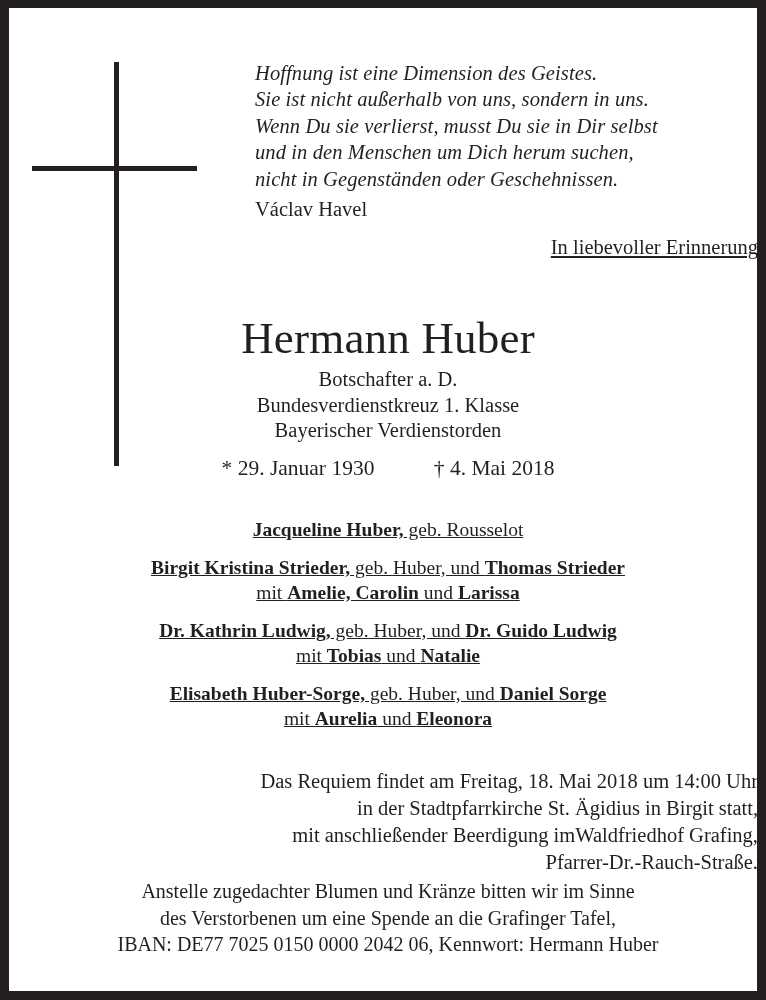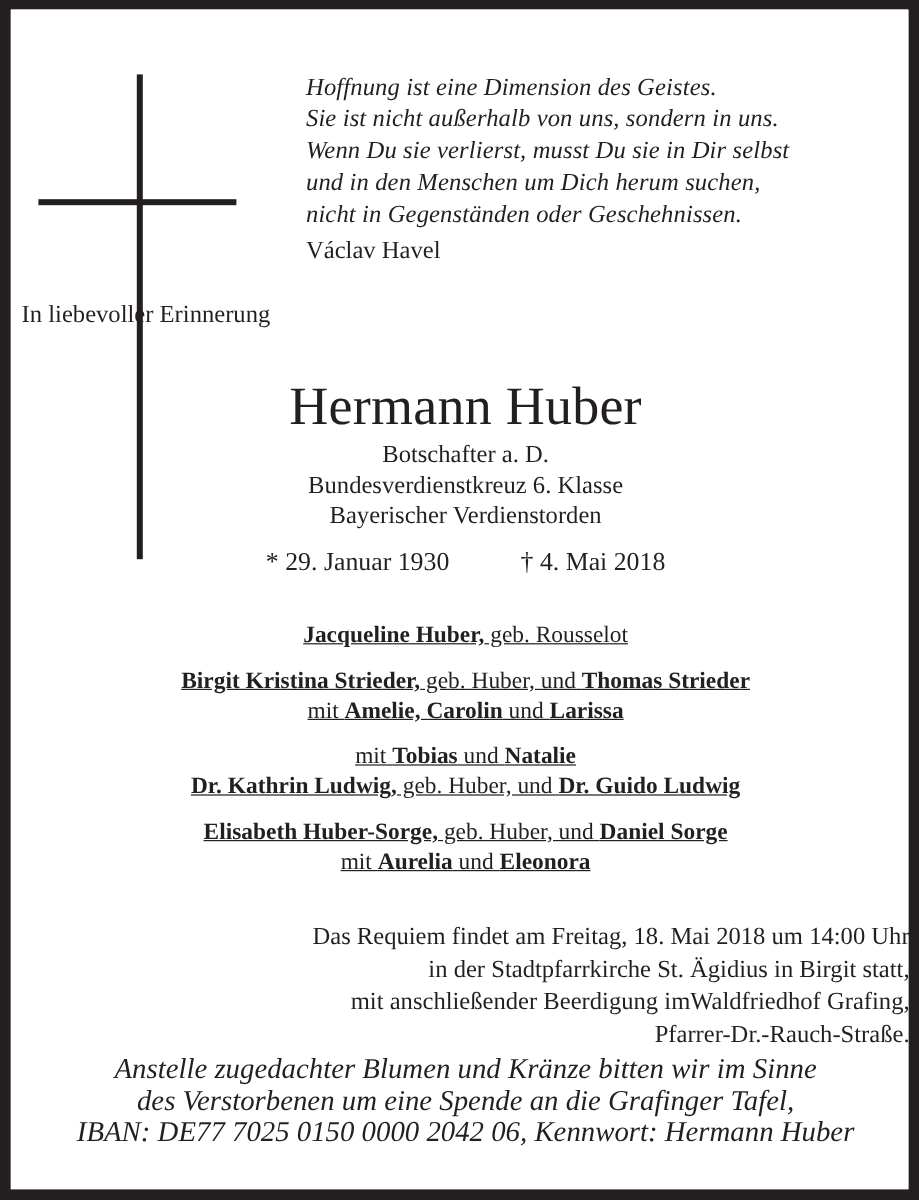--- a/index.html
+++ b/index.html
@@ -72,25 +72,26 @@
     font-size: 20.5px;
     line-height: 30px;
     padding-top: 2px;
     padding-right: 1px;
   }
 
   
   .memorial-intro {
     position: absolute;
     left: 9px;
-    top: 241px;
-    width: 740px;
-    text-align: left;
+    top: 226px;
+    width: 740px;
+    text-align: right;
     font-size: 20.5px;
     line-height: 26px;
+    text-decoration: underline;
   }
 
   
   .deceased-name {
     position: absolute;
     left: 9px;
     top: 305px;
     width: 740px;
     text-align: center;
     font-size: 45px;
@@ -159,23 +160,22 @@
 
   
   .donation {
     position: absolute;
     left: 9px;
     top: 870px;
     width: 740px;
     text-align: center;
   }
   .donation-line {
-    font-size: 24px;
+    font-size: 20px;
     line-height: 26.5px;
-    font-style: italic;
   }
 </style>
 </head>
 <body>
 
 <div class="notice">
   <div class="inner">
 
     <div>
       <div class="cross-vertical"></div>
@@ -190,40 +190,40 @@
       <div class="quote-line">nicht in Gegenständen oder Geschehnissen.</div>
       <div class="quote-attrib">Václav Havel</div>
     </div>
 
     <div class="memorial-intro">In liebevoller Erinnerung</div>
 
     <div class="deceased-name">Hermann Huber</div>
 
     <div class="honors">
       <div class="honor-line">Botschafter a. D.</div>
-      <div class="honor-line">Bundesverdienstkreuz 6. Klasse</div>
+      <div class="honor-line">Bundesverdienstkreuz 1. Klasse</div>
       <div class="honor-line">Bayerischer Verdienstorden</div>
     </div>
 
     <div class="dates-row">
       <span class="date-birth">* 29. Januar 1930</span>
       <span class="date-death">† 4. Mai 2018</span>
     </div>
 
     <div class="survivors">
         <div class="survivor-group">
           <div class="survivor-line"><b>Jacqueline Huber,</b><span> geb. Rousselot</span></div>
         </div>
         <div class="survivor-group">
           <div class="survivor-line"><b>Birgit Kristina Strieder,</b><span> geb. Huber, und </span><b>Thomas Strieder</b></div>
           <div class="survivor-line"><span>mit </span><b>Amelie, Carolin</b><span> und </span><b>Larissa</b></div>
         </div>
         <div class="survivor-group">
+          <div class="survivor-line"><b>Dr. Kathrin Ludwig,</b><span> geb. Huber, und </span><b>Dr. Guido Ludwig</b></div>
           <div class="survivor-line"><span>mit </span><b>Tobias</b><span> und </span><b>Natalie</b></div>
-          <div class="survivor-line"><b>Dr. Kathrin Ludwig,</b><span> geb. Huber, und </span><b>Dr. Guido Ludwig</b></div>
         </div>
         <div class="survivor-group">
           <div class="survivor-line"><b>Elisabeth Huber-Sorge,</b><span> geb. Huber, und </span><b>Daniel Sorge</b></div>
           <div class="survivor-line"><span>mit </span><b>Aurelia</b><span> und </span><b>Eleonora</b></div>
         </div>
       </div>
 
     <div class="service">
       <div class="service-line">Das Requiem findet am Freitag, 18. Mai 2018 um 14:00 Uhr</div>
       <div class="service-line">in der Stadtpfarrkirche St. Ägidius in Birgit statt,</div>

